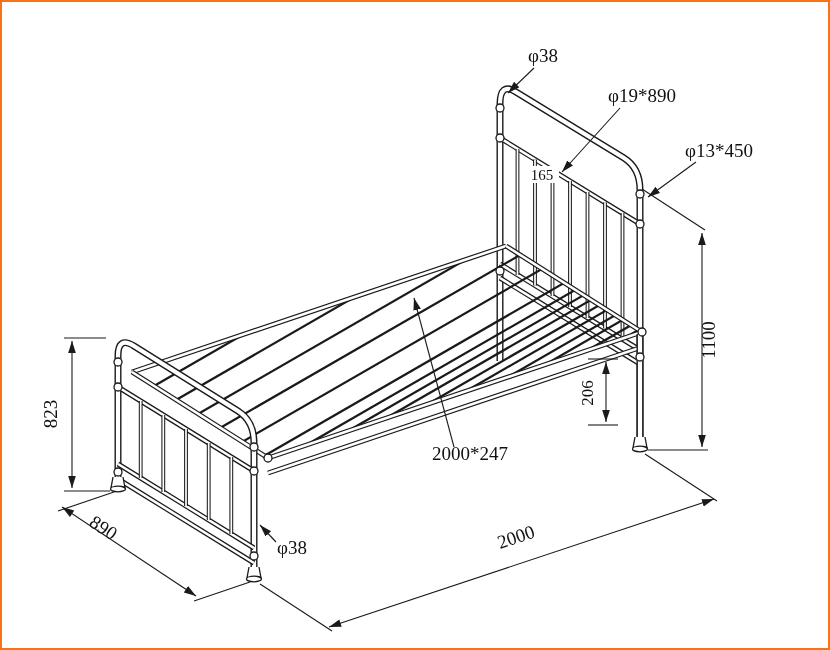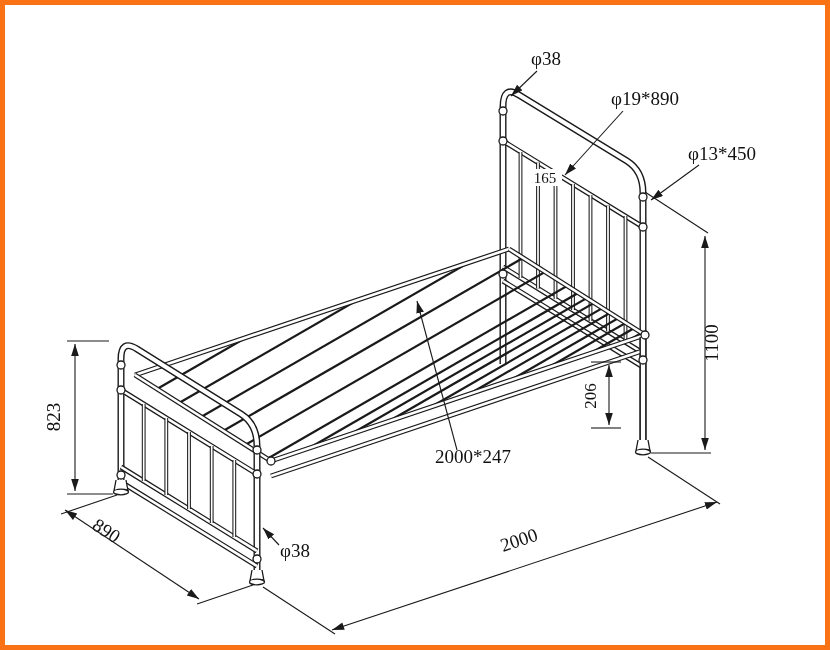--- a/index.html
+++ b/index.html
@@ -1,20 +1,20 @@
 <!DOCTYPE html>
 <html><head>
 <meta charset="utf-8">
 <style>
   html,body{margin:0;padding:0;background:#fff;}
   .canvas{
     position:relative;
     width:830px;height:650px;
     background:#ffffff;
-    border:5px solid #f97316;
+    border:2px solid #f97316;
     box-sizing:border-box;
     overflow:hidden;
     font-family:"Liberation Serif","DejaVu Serif",serif;
     text-align:center;
   }
   svg{position:absolute;left:0;top:0;}
   .tube-out{fill:none;stroke:#1a1a1a;stroke-width:7;stroke-linejoin:round;}
   .tube-in{fill:none;stroke:#ffffff;stroke-width:4.2;stroke-linejoin:round;}
   .rail-out{fill:none;stroke:#1a1a1a;stroke-width:5;stroke-linejoin:round;}
   .rail-in{fill:none;stroke:#ffffff;stroke-width:2.6;stroke-linejoin:round;}

